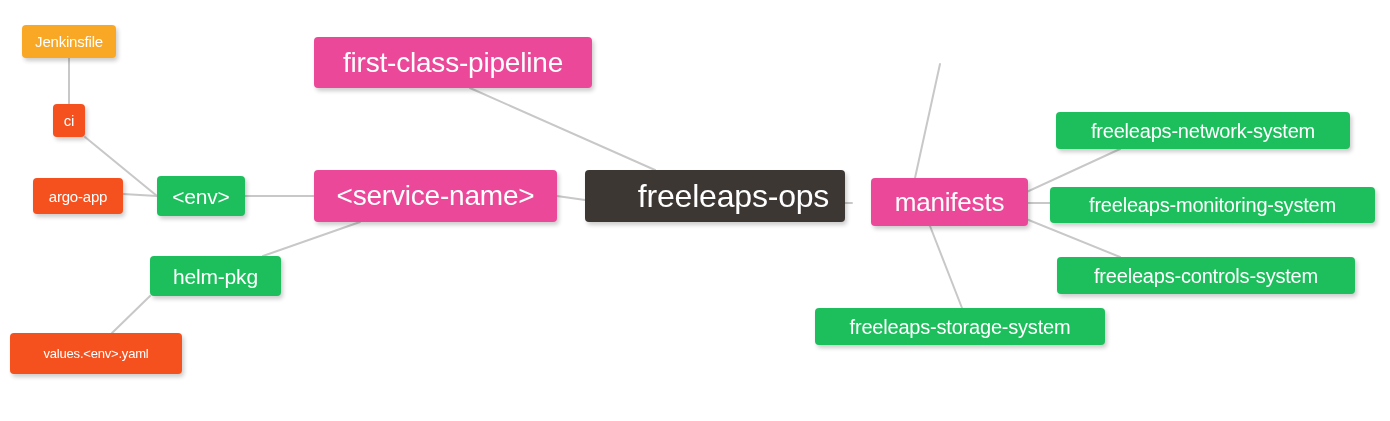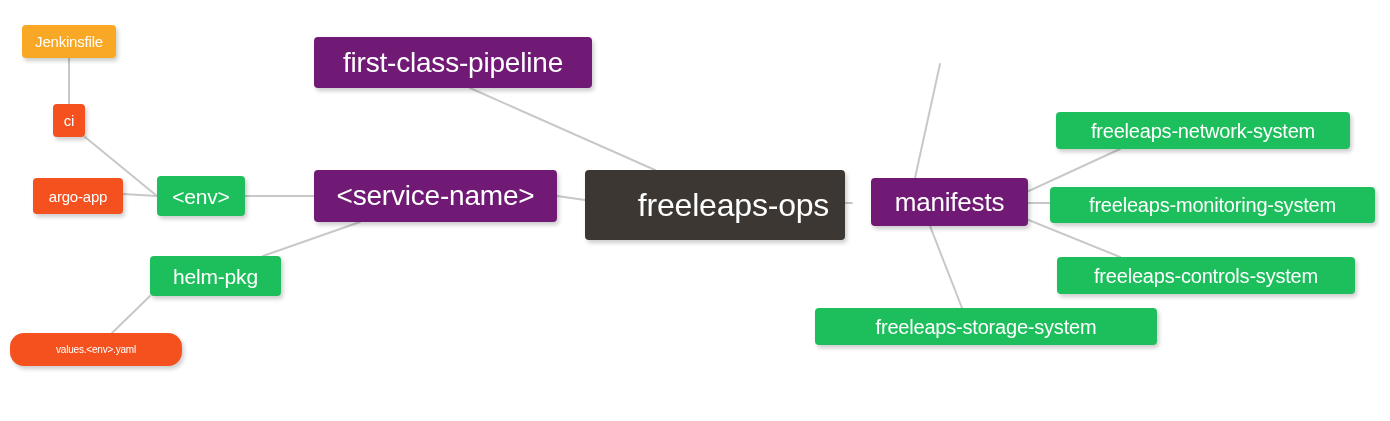--- a/index.html
+++ b/index.html
@@ -38,21 +38,21 @@
     white-space: nowrap;
     line-height: 1;
     box-shadow: 2px 3px 4px rgba(0,0,0,0.20);
     letter-spacing: -0.2px;
     z-index: 2;
     padding: 0 10px;
   }
   .n-orange { background: #f9a826; }
   .n-red    { background: #f4511e; }
   .n-green  { background: #1dbf5c; }
-  .n-blue   { background: #701a75; }
+  .n-blue   { background: #ec4899; }
   .n-dark   { background: #3c3733; }
 </style>
 </head>
 <body>
 
 <div id="canvas">
   <svg id="edges" viewBox="0 0 1390 421" width="1390" height="421" xmlns="http://www.w3.org/2000/svg">
       <line x1="69" y1="58" x2="69" y2="104" stroke="#c8c8c8" stroke-width="2" stroke-linecap="round"></line>
       <line x1="85" y1="137" x2="157" y2="196" stroke="#c8c8c8" stroke-width="2" stroke-linecap="round"></line>
       <line x1="123" y1="194" x2="157" y2="196" stroke="#c8c8c8" stroke-width="2" stroke-linecap="round"></line>
@@ -66,22 +66,22 @@
       <line x1="1009" y1="200" x2="1120" y2="149" stroke="#c8c8c8" stroke-width="2" stroke-linecap="round"></line>
       <line x1="1009" y1="203" x2="1050" y2="203" stroke="#c8c8c8" stroke-width="2" stroke-linecap="round"></line>
       <line x1="1009" y1="212" x2="1120" y2="257" stroke="#c8c8c8" stroke-width="2" stroke-linecap="round"></line>
       <line x1="930" y1="226" x2="962" y2="308" stroke="#c8c8c8" stroke-width="2" stroke-linecap="round"></line>
     </svg>
 <div class="node n-orange" style="left: 22px; top: 25px; width: 94px; height: 33px; font-size: 15px;">Jenkinsfile</div>
     <div class="node n-red" style="left: 53px; top: 104px; width: 32px; height: 33px; font-size: 15px; text-align: right;">ci</div>
     <div class="node n-red" style="left: 33px; top: 178px; width: 90px; height: 36px; font-size: 15px;">argo-app</div>
     <div class="node n-green" style="left: 157px; top: 176px; width: 88px; height: 40px; font-size: 21px;">&lt;env&gt;</div>
     <div class="node n-green" style="left: 150px; top: 256px; width: 131px; height: 40px; font-size: 21px;">helm-pkg</div>
-    <div class="node n-red" style="left: 10px; top: 333px; width: 172px; height: 33px; font-size: 10px; border-radius: 14px;">values.&lt;env&gt;.yaml</div>
+    <div class="node n-red" style="left: 10px; top: 333px; width: 172px; height: 41px; font-size: 13px;">values.&lt;env&gt;.yaml</div>
     <div class="node n-blue" style="left: 314px; top: 37px; width: 278px; height: 51px; font-size: 28px;">first-class-pipeline</div>
     <div class="node n-blue" style="left: 314px; top: 170px; width: 243px; height: 52px; font-size: 28px;">&lt;service-name&gt;</div>
-    <div class="node n-dark" style="left: 585px; top: 170px; width: 260px; height: 70px; font-size: 32px; padding-left: 47px;">freeleaps-ops</div>
+    <div class="node n-dark" style="left: 585px; top: 170px; width: 260px; height: 52px; font-size: 32px; padding-left: 47px;">freeleaps-ops</div>
     <div class="node n-blue" style="left: 852px; top: 178px; width: 157px; height: 48px; font-size: 26px; margin-left: 19px;">manifests</div>
     <div class="node n-green" style="left: 1056px; top: 112px; width: 294px; height: 37px; font-size: 20px; text-align: right;">freeleaps-network-system</div>
     <div class="node n-green" style="left: 1050px; top: 187px; width: 325px; height: 36px; font-size: 20px;">freeleaps-monitoring-system</div>
     <div class="node n-green" style="left: 1057px; top: 257px; width: 298px; height: 37px; font-size: 20px;">freeleaps-controls-system</div>
-    <div class="node n-green" style="left: 815px; top: 308px; width: 342px; height: 37px; font-size: 20px;">freeleaps-storage-system</div>
+    <div class="node n-green" style="left: 815px; top: 308px; width: 290px; height: 37px; font-size: 20px;">freeleaps-storage-system</div>
   </div>
 
 </body></html>

